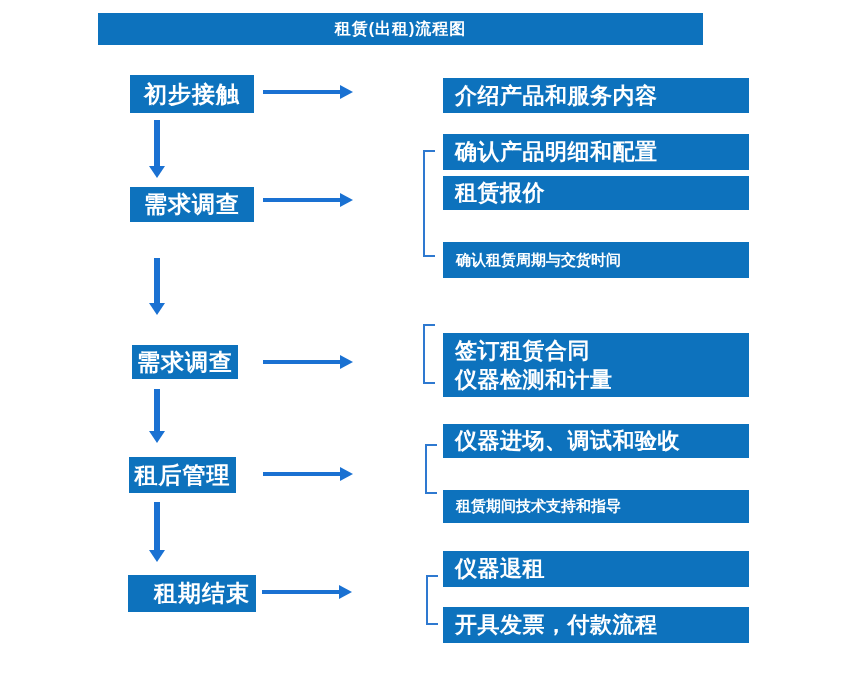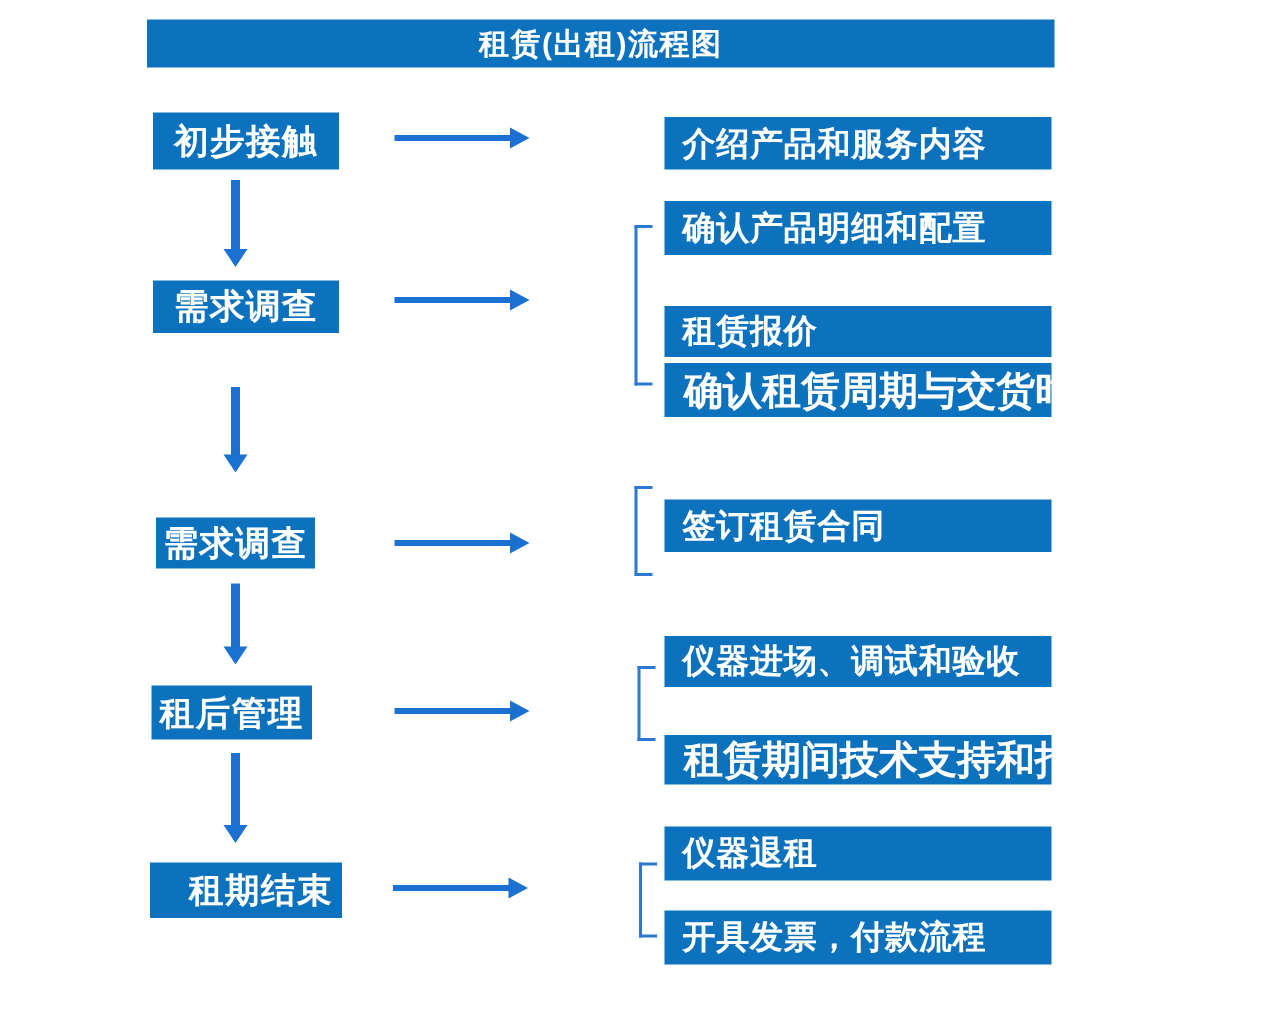--- a/index.html
+++ b/index.html
@@ -6,35 +6,35 @@
     --box-blue:#0d72bd;
     --arrow-blue:#1a71d2;
     --bracket-blue:#2e79d0;
   }
   html,body{margin:0;padding:0;background:#ffffff;}
   body{font-family:"Liberation Sans", sans-serif;}
   .canvas{position:relative;width:844px;height:688px;background:#ffffff;overflow:hidden;}
 
   .title-bar{
     position:absolute;left:98px;top:13px;width:605px;height:32px;
-    background:var(--box-blue);color:#ffffff;font-weight:bold;font-size:20px;
+    background:var(--box-blue);color:#ffffff;font-weight:bold;font-size:16px;
     display:flex;align-items:center;justify-content:center;letter-spacing:1px;
   }
 
   .lbox{
     position:absolute;background:var(--box-blue);color:#ffffff;font-weight:bold;
     font-size:23px;display:flex;align-items:center;justify-content:center;
-    letter-spacing:1px;white-space:nowrap;
+    letter-spacing:1px;white-space:nowrap;margin-left:28px;
   }
   .rbox{
-    position:absolute;left:443px;width:258px;background:var(--box-blue);color:#ffffff;
+    position:absolute;left:443px;width:306px;background:var(--box-blue);color:#ffffff;
     font-weight:bold;font-size:22px;display:flex;align-items:center;
     padding-left:12px;box-sizing:border-box;letter-spacing:0.5px;white-space:nowrap;text-align:center;
   }
-  .rbox.small{font-size:26px;letter-spacing:0;padding-left:13px;}
+  .rbox.small{font-size:15px;letter-spacing:0;padding-left:13px;}
 
   
   .harrow{position:absolute;width:90px;height:14px;}
   .harrow .shaft{position:absolute;left:0;right:12px;top:5px;height:4px;background:var(--arrow-blue);}
   .harrow .head{position:absolute;right:0;top:0;width:0;height:0;
     border-top:7px solid transparent;border-bottom:7px solid transparent;
     border-left:13px solid var(--arrow-blue);}
 
   
   .varrow{position:absolute;width:16px;}
@@ -101,24 +101,25 @@
   </div>
 
   <div class="bracket" style="left:423px;top:150px;height:107px;"></div>
   <div class="bracket" style="left:423px;top:324px;height:60px;"></div>
   <div class="bracket" style="left:425px;top:444px;height:50px;"></div>
   <div class="bracket" style="left:426px;top:575px;height:50px;"></div>
 
   <div class="rbox" style="top:78px;height:35px;">介绍产品和服务内容</div>
 
   <div class="rbox" style="top:134px;height:36px;">确认产品明细和配置</div>
-  <div class="rbox" style="top:204px;height:34px;">租赁报价</div>
+  <div class="rbox" style="top:176px;height:34px;">租赁报价</div>
   <div class="rbox small" style="top:242px;height:36px;">确认租赁周期与交货时间</div>
 
   <div class="rbox" style="top:313px;height:35px;margin-top:20px;">签订租赁合同</div>
+  <div class="rbox" style="top:362px;height:35px;">仪器检测和计量</div>
 
   <div class="rbox" style="top:424px;height:34px;">仪器进场、调试和验收</div>
   <div class="rbox small" style="top:490px;height:33px;">租赁期间技术支持和指导</div>
 
   <div class="rbox" style="top:551px;height:36px;">仪器退租</div>
   <div class="rbox" style="top:607px;height:36px;">开具发票，付款流程</div>
 
 </div>
 
 </body></html>

